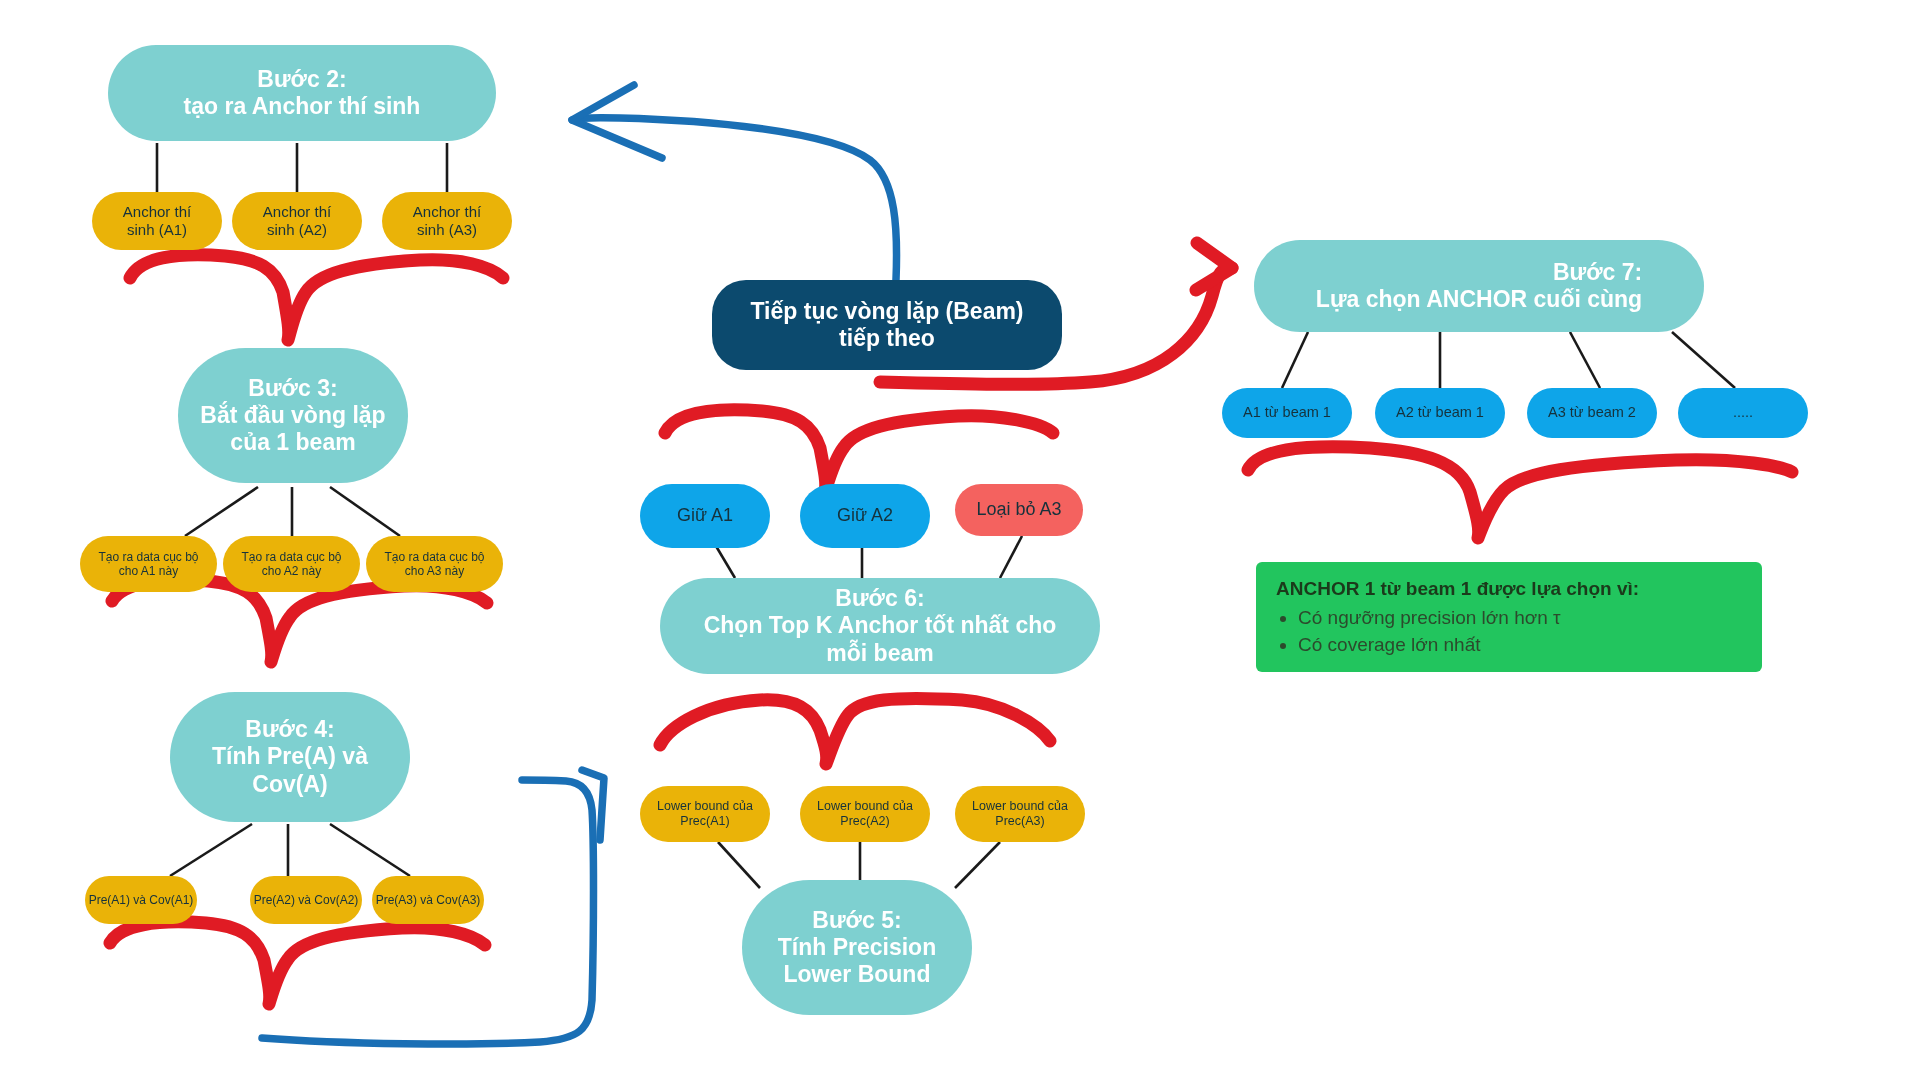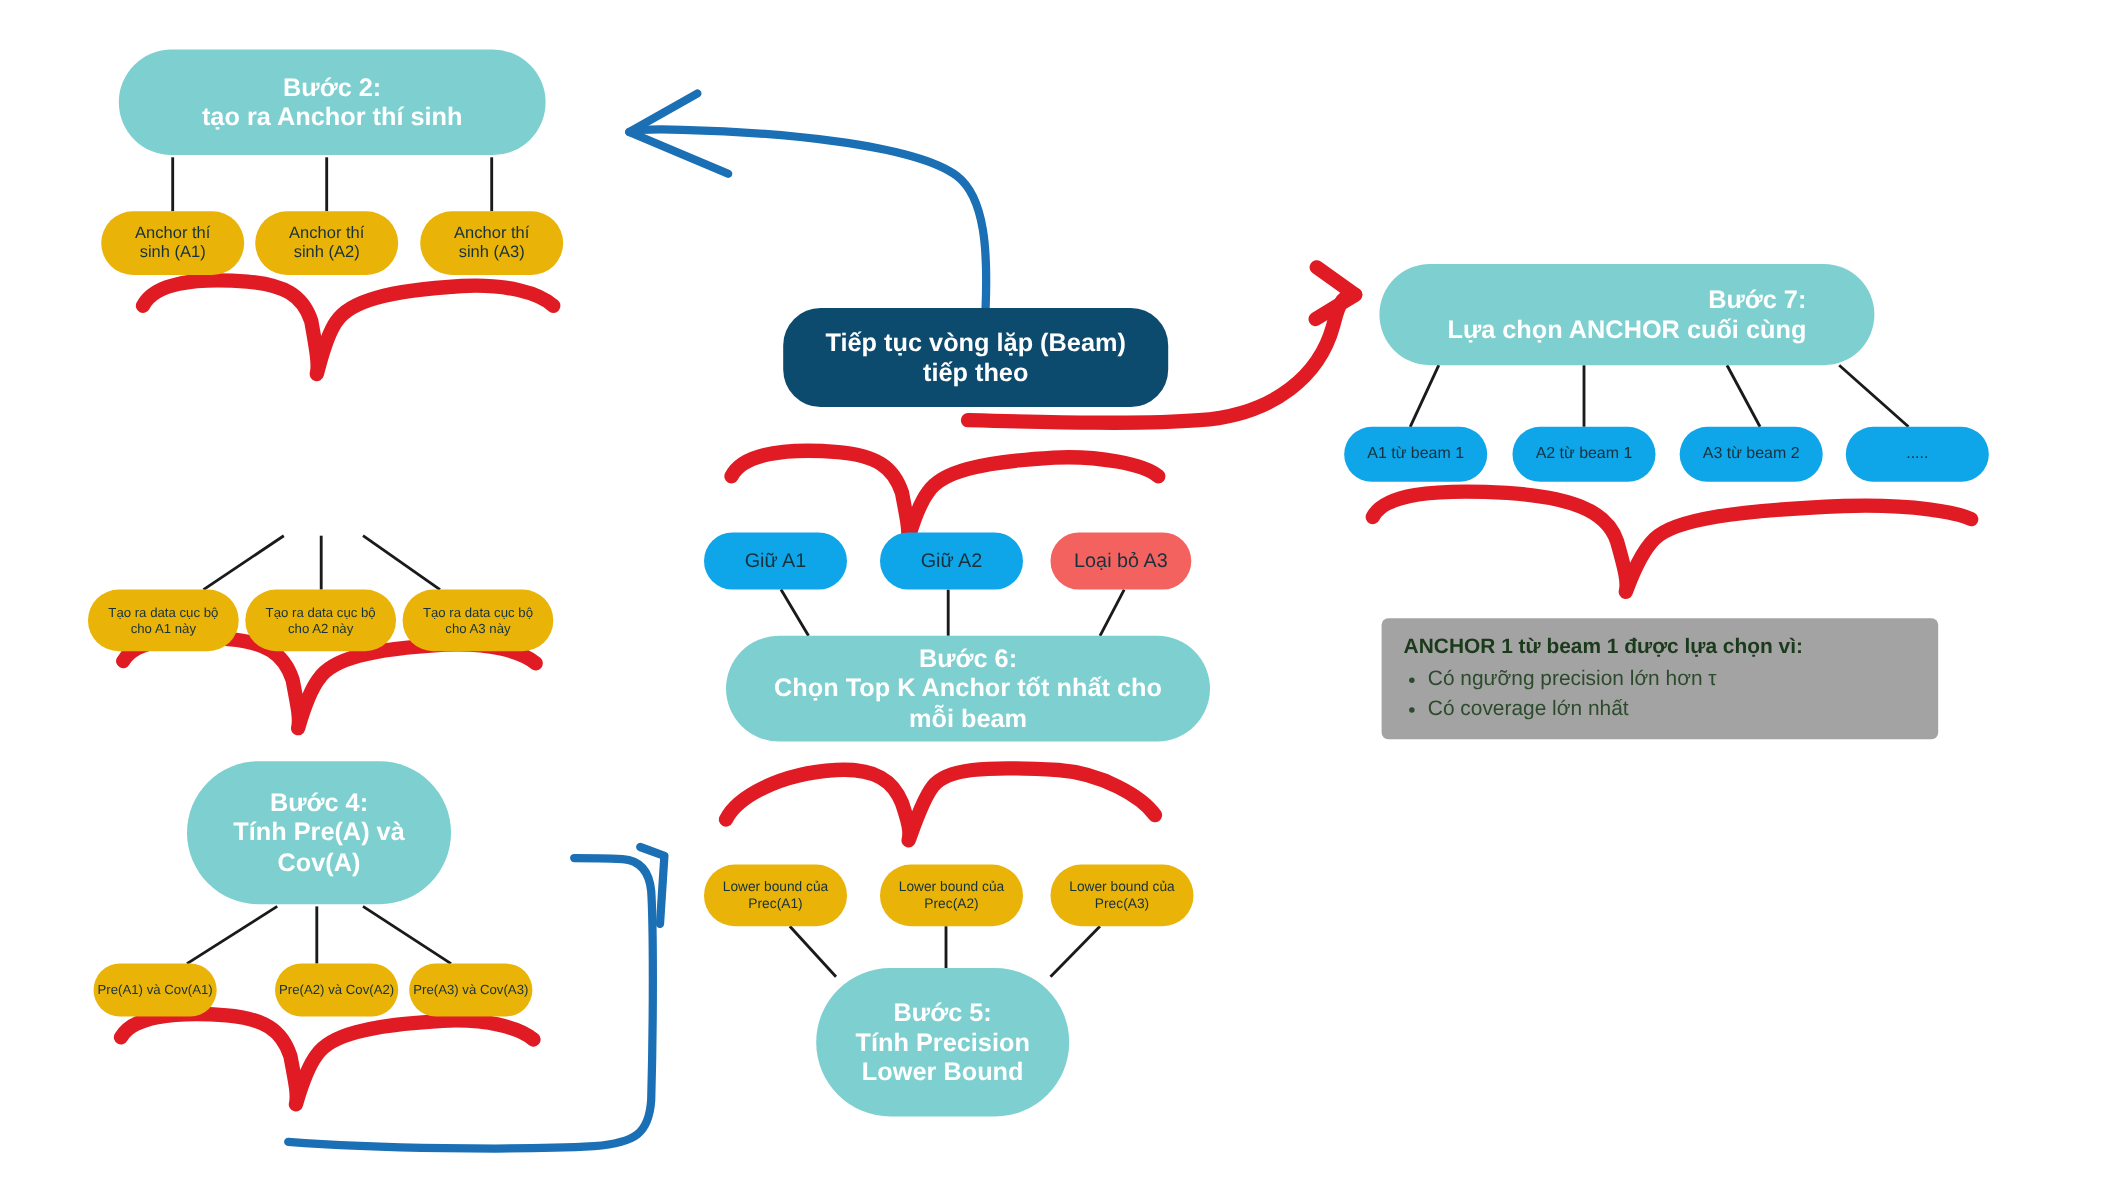--- a/index.html
+++ b/index.html
@@ -61,40 +61,40 @@
 
   .pill-blue.lb { width: 130px; height: 56px; font-size: 12.5px; top: 786px; }
   .l1 { left: 640px; } .l2 { left: 800px; } .l3 { left: 955px; }
 
   
   .pill-green {
     background: #0ea5e9;
     color: #16323c;
     border-radius: 999px;
   }
-  .pill-green.keep { width: 130px; height: 52px; font-size: 18px; top: 484px; }
+  .pill-green.keep { width: 130px; height: 64px; font-size: 18px; top: 484px; }
   .k1 { left: 640px; } .k2 { left: 800px; }
 
   .pill-green.beam { width: 130px; height: 50px; font-size: 14.5px; top: 388px; }
   .b1 { left: 1222px; } .b2 { left: 1375px; } .b3 { left: 1527px; } .b4 { left: 1678px; }
 
   
   .pill-red {
     background: #f4625f;
     color: #16323c;
     border-radius: 999px;
     width: 128px; height: 52px; font-size: 18px;
     top: 484px; left: 955px;
   }
 
   
   .conclusion {
     position: absolute;
     left: 1256px; top: 562px; width: 506px; height: 110px;
-    background: #a3a3a3;
+    background: #22c55e;
     border-radius: 6px;
     padding: 16px 20px 12px 20px;
     color: #1b3a1b;
   }
   .conclusion .title { font-weight: bold; font-size: 19px; margin-bottom: 5px; }
   .conclusion ul { margin: 0 0 0 22px; }
   .conclusion li { font-size: 19px; line-height: 1.42; color: #2c4a2c; }
 </style>
 </head>
 <body>
@@ -187,20 +187,23 @@
   <div class="node step s2" style="white-space:pre-line">Bước 2:
 tạo ra Anchor thí sinh</div>
 
   <div class="node pill-blue anchor a1" style="white-space:pre-line">Anchor thí
 sinh (A1)</div>
   <div class="node pill-blue anchor a2" style="white-space:pre-line">Anchor thí
 sinh (A2)</div>
   <div class="node pill-blue anchor a3" style="white-space:pre-line">Anchor thí
 sinh (A3)</div>
 
+  <div class="node step s3" style="white-space:pre-line">Bước 3:
+Bắt đầu vòng lặp
+của 1 beam</div>
 
   <div class="node pill-blue data d1" style="white-space:pre-line">Tạo ra data cục bộ
 cho A1 này</div>
   <div class="node pill-blue data d2" style="white-space:pre-line">Tạo ra data cục bộ
 cho A2 này</div>
   <div class="node pill-blue data d3" style="white-space:pre-line">Tạo ra data cục bộ
 cho A3 này</div>
 
   <div class="node step s4" style="white-space:pre-line">Bước 4:
 Tính Pre(A) và

